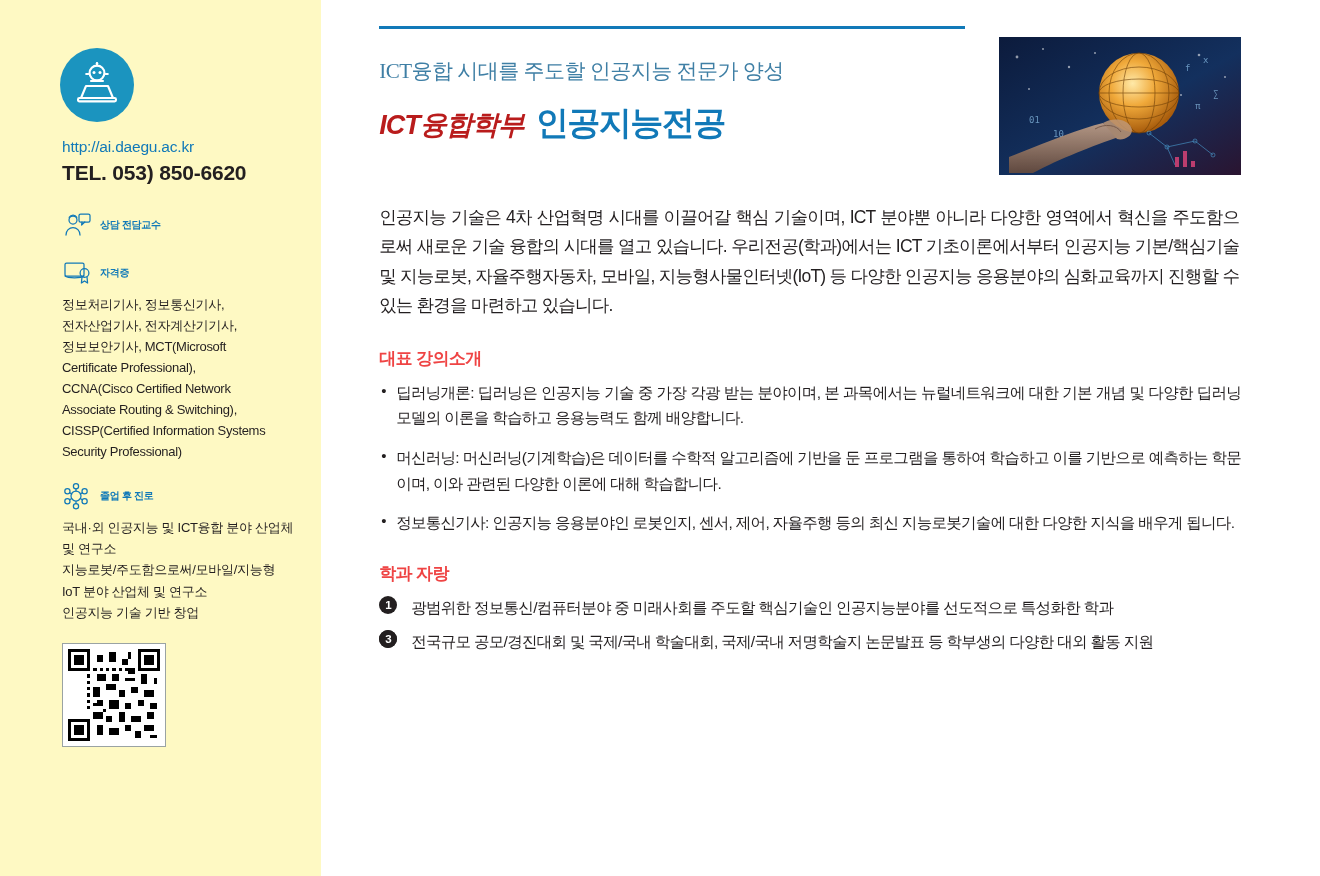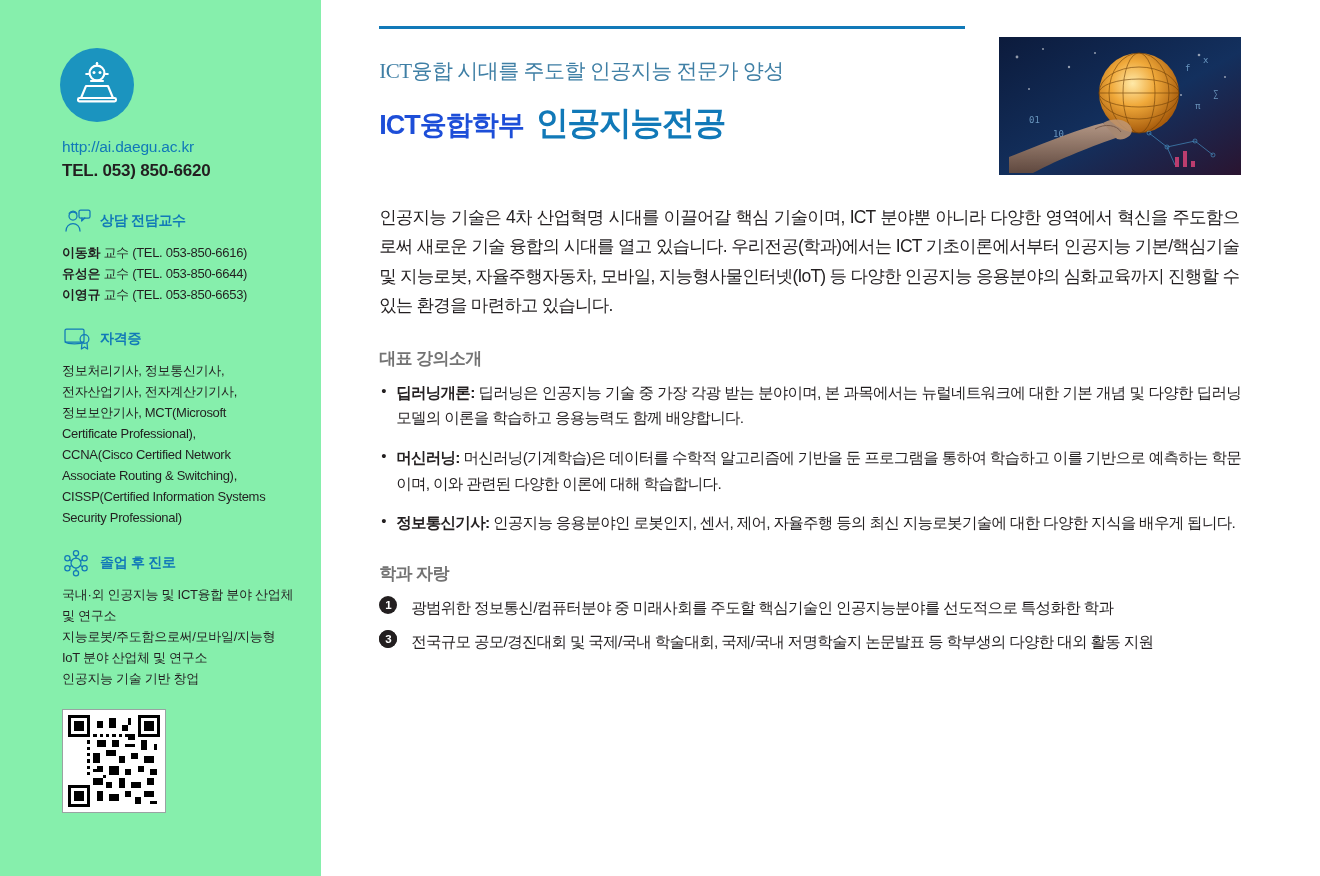--- a/index.html
+++ b/index.html
@@ -17,21 +17,21 @@
   .page {
     position: relative;
     width: 1320px;
     height: 876px;
     display: flex;
   }
   
   .sidebar {
     width: 340px;
     height: 876px;
-    background: #86efac;
+    background: #fef9c3;
     box-sizing: border-box;
     padding: 40px 28px 20px 28px;
     position: relative;
   }
   .robot-badge {
     width: 74px;
     height: 74px;
     border-radius: 50%;
     background: #1b94bf;
     margin: 8px auto 16px 32px;
@@ -39,35 +39,35 @@
   }
   .robot-badge svg { position: absolute; top: 14px; left: 14px; }
   .site-url {
     color: #1179b8;
     font-size: 15.5px;
     margin: 0 0 5px 34px;
     letter-spacing: -0.2px;
   }
   .site-tel {
     color: #231f20;
-    font-size: 17px;
+    font-size: 21px;
     font-weight: bold;
     margin: 0 0 26px 34px;
     letter-spacing: -0.2px;
   }
   .sb-section { margin: 0 0 20px 34px; }
   .sb-head {
     display: flex;
     align-items: center;
     gap: 8px;
     margin-bottom: 7px;
   }
   .sb-head .sb-title {
     color: #1179b8;
-    font-size: 14px;
+    font-size: 10px;
     font-weight: bold;
     letter-spacing: -0.3px;
   }
   .sb-icon { width: 30px; height: 28px; flex: 0 0 30px; }
   .sb-list { font-size: 13px; line-height: 1.62; letter-spacing: -0.3px; }
   .sb-list .strong { font-weight: bold; }
   .sb-list div { white-space: nowrap; }
   .qr {
     width: 104px;
     height: 104px;
@@ -104,24 +104,25 @@
     letter-spacing: -0.5px;
     margin-bottom: 16px;
     font-family: "Liberation Serif", serif;
   }
   .title-row {
     display: flex;
     align-items: baseline;
     gap: 12px;
   }
   .dept {
-    color: #1d4ed8;
+    color: #b91c1c;
     font-size: 27px;
     font-weight: bold;
     letter-spacing: -1px;
+    font-style: italic;
   }
   .major {
     color: #1179b8;
     font-size: 33px;
     font-weight: bold;
     letter-spacing: -1.5px;
   }
   .hero-img {
     width: 242px;
     height: 138px;
@@ -136,21 +137,21 @@
   .intro {
     margin-top: 28px;
     font-size: 17.5px;
     line-height: 1.68;
     text-align: justify;
     letter-spacing: -0.8px;
     width: 860px;
   }
 
   .sec-head {
-    color: #737373;
+    color: #ef4444;
     font-size: 17px;
     font-weight: bold;
     letter-spacing: -0.6px;
     margin: 26px 0 10px 0;
   }
   ul.bullets { list-style: none; margin: 0; padding: 0; width: 862px; }
   ul.bullets li {
     position: relative;
     padding-left: 17px;
     margin-bottom: 14px;
@@ -160,21 +161,21 @@
     text-align: justify;
   }
   ul.bullets li:before {
     content: "•";
     position: absolute;
     left: 2px;
     top: -1px;
     color: #231f20;
     font-size: 15px;
   }
-  ul.bullets .lead { font-weight: bold; }
+  ul.bullets .lead { font-weight: normal; }
 
   ol.numbered { list-style: none; margin: 0; padding: 0; width: 862px; }
   ol.numbered li {
     position: relative;
     padding-left: 32px;
     margin-bottom: 9px;
     font-size: 15.5px;
     line-height: 1.62;
     letter-spacing: -0.7px;
   }
@@ -227,25 +228,20 @@
             <g fill="none" stroke="#1179b8" stroke-width="1.25" stroke-linecap="round" stroke-linejoin="round">
               <circle cx="11" cy="9" r="4"></circle>
               <path d="M4 24c0-4.2 3.2-7.5 7-7.5s7 3.3 7 7.5"></path>
               <path d="M7.2 6.4c1.8-3 6-3 7.6 0"></path>
               <rect x="17" y="3" width="11" height="8" rx="1.6"></rect>
               <path d="M20 11l-0.4 3 3.2-3"></path>
             </g>
           </svg>
         </span>
         <span class="sb-title">상담 전담교수</span>
-      </div>
-      <div class="sb-list">
-        <div><span class="strong">이동화</span><span> 교수 (TEL. 053-850-6616)</span></div>
-        <div><span class="strong">유성은</span><span> 교수 (TEL.  053-850-6644)</span></div>
-        <div><span class="strong">이영규</span><span> 교수 (TEL. 053-850-6653)</span></div>
       </div>
     </section>
 
     <section class="sb-section">
       <div class="sb-head">
         <span class="sb-icon">
           <svg width="30" height="28" viewBox="0 0 30 28" aria-hidden="true">
             <g fill="none" stroke="#1179b8" stroke-width="1.25" stroke-linecap="round" stroke-linejoin="round">
               <rect x="3" y="4" width="19" height="13" rx="1.5"></rect>
               <path d="M3 17c3 2.4 16 2.4 19 0"></path>

